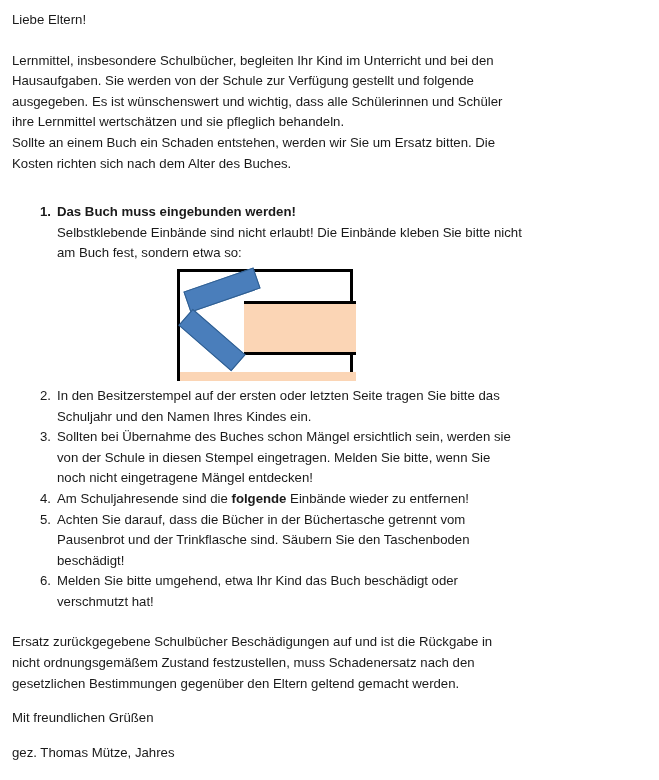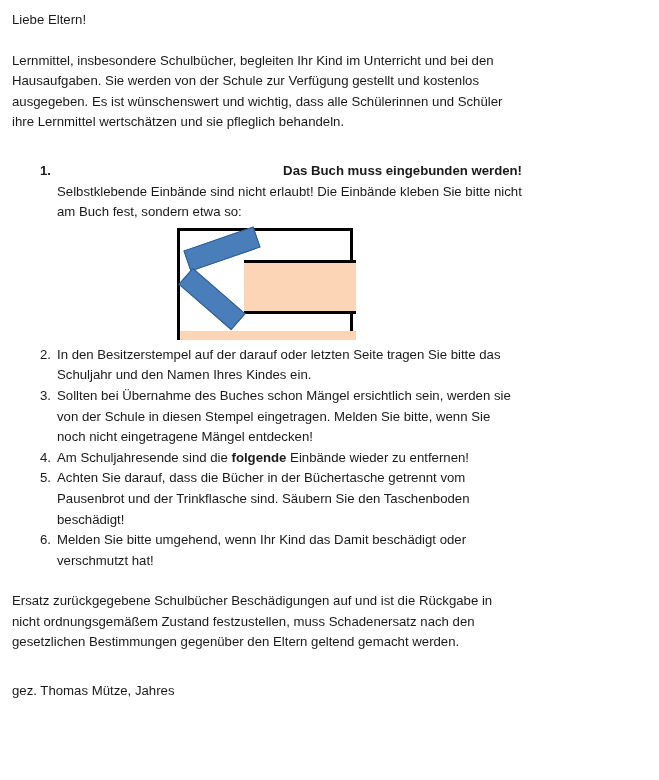--- a/index.html
+++ b/index.html
@@ -53,21 +53,20 @@
     left: 21px;
     top: 0;
     width: 18px;
     text-align: right;
     font-size: 13.2px;
   }
   .li-first .num { font-weight: bold; }
   .li-title {
     font-weight: bold;
     display: block;
-    text-align: right;
   }
   .u { }
   b { font-weight: bold; }
 
   
   .diagram-wrap {
     position: relative;
     height: 122px;
   }
   .book {
@@ -128,22 +127,23 @@
 </style>
 </head>
 <body>
 
 <div class="page">
 
   <p class="salutation">Liebe Eltern!</p>
 
   <div class="gap-sm"></div>
 
-  <p class="para">Lernmittel, insbesondere Schulbücher, begleiten Ihr Kind im Unterricht und bei den Hausaufgaben. Sie werden von der Schule zur Verfügung gestellt und kostenlos ausgegeben. Es ist wünschenswert und wichtig, dass alle Schülerinnen und Schüler ihre Lernmittel wertschätzen und sie pfleglich behandeln.</p>
-
+  <p class="para">Lernmittel, insbesondere Schulbücher, begleiten Ihr Kind im Unterricht und bei den Hausaufgaben. Sie werden von der Schule zur Verfügung gestellt und folgende ausgegeben. Es ist wünschenswert und wichtig, dass alle Schülerinnen und Schüler ihre Lernmittel wertschätzen und sie pfleglich behandeln.</p>
+
+  <p class="para">Sollte an einem Buch ein Schaden entstehen, werden wir Sie um Ersatz bitten. Die Kosten richten sich nach dem Alter des Buches.</p>
 
   <div class="gap-xs"></div>
 
 
   <div class="gap-xs"></div>
 
   <ul class="list">
 
     <li class="li li-first">
       <span class="num">1.</span>
@@ -156,49 +156,50 @@
         <div class="book-outline"></div>
         <div class="book-band"></div>
         <div class="book-foot"></div>
         <div class="tape tape-top"></div>
         <div class="tape tape-bottom"></div>
       </div>
     </li>
 
     <li class="li">
       <span class="num">2.</span>
-      <span>In den Besitzerstempel auf der darauf oder letzten Seite tragen Sie bitte das Schuljahr und den Namen Ihres Kindes ein.</span>
+      <span>In den Besitzerstempel auf der ersten oder letzten Seite tragen Sie bitte das Schuljahr und den Namen Ihres Kindes ein.</span>
     </li>
 
     <li class="li">
       <span class="num">3.</span>
       <span>Sollten bei Übernahme des Buches schon Mängel ersichtlich sein, werden sie von der Schule in diesen Stempel eingetragen. Melden Sie bitte, wenn Sie noch nicht eingetragene Mängel entdecken!</span>
     </li>
 
     <li class="li">
       <span class="num">4.</span>
       <span>Am Schuljahresende sind die </span><b>folgende</b><span> Einbände wieder zu entfernen!</span>
     </li>
 
     <li class="li">
       <span class="num">5.</span>
       <span>Achten Sie darauf, dass die Bücher in der Büchertasche getrennt vom Pausenbrot und der Trinkflasche sind. Säubern Sie den Taschenboden beschädigt!</span>
     </li>
 
     <li class="li">
       <span class="num">6.</span>
-      <span>Melden Sie bitte umgehend, wenn Ihr Kind das Damit beschädigt oder verschmutzt hat!</span>
+      <span>Melden Sie bitte umgehend, etwa Ihr Kind das Buch beschädigt oder verschmutzt hat!</span>
     </li>
 
   </ul>
 
   <div class="gap-sm"></div>
 
   <p class="para">Ersatz zurückgegebene Schulbücher Beschädigungen auf und ist die Rückgabe in nicht ordnungsgemäßem Zustand festzustellen, muss Schadenersatz nach den gesetzlichen Bestimmungen gegenüber den Eltern geltend gemacht werden.</p>
 
   <div class="gap-xs"></div>
 
+  <p class="para">Mit freundlichen Grüßen</p>
 
   <div class="gap-xs"></div>
 
   <p class="para">gez. Thomas Mütze, Jahres</p>
 
 </div>
 
 </body></html>

